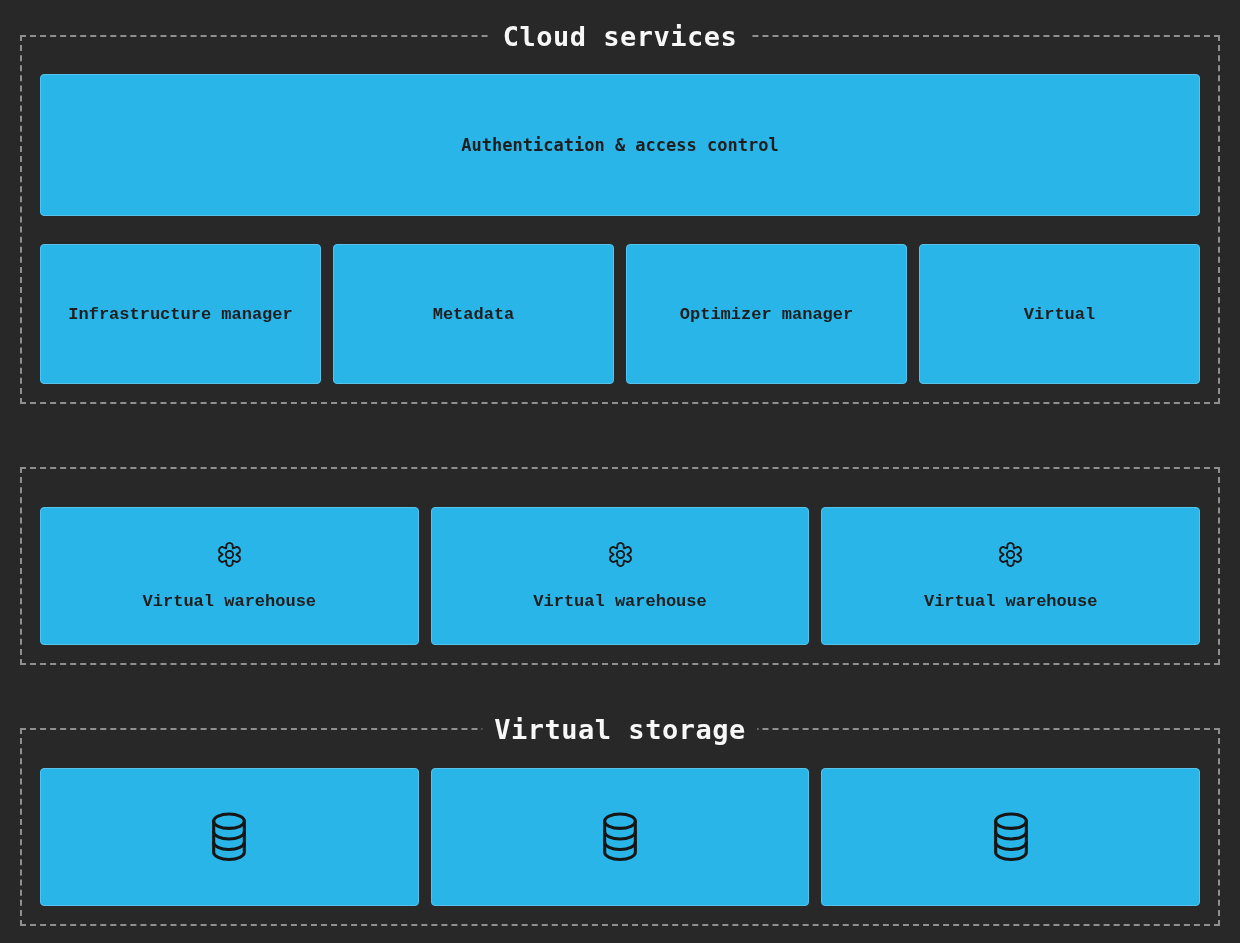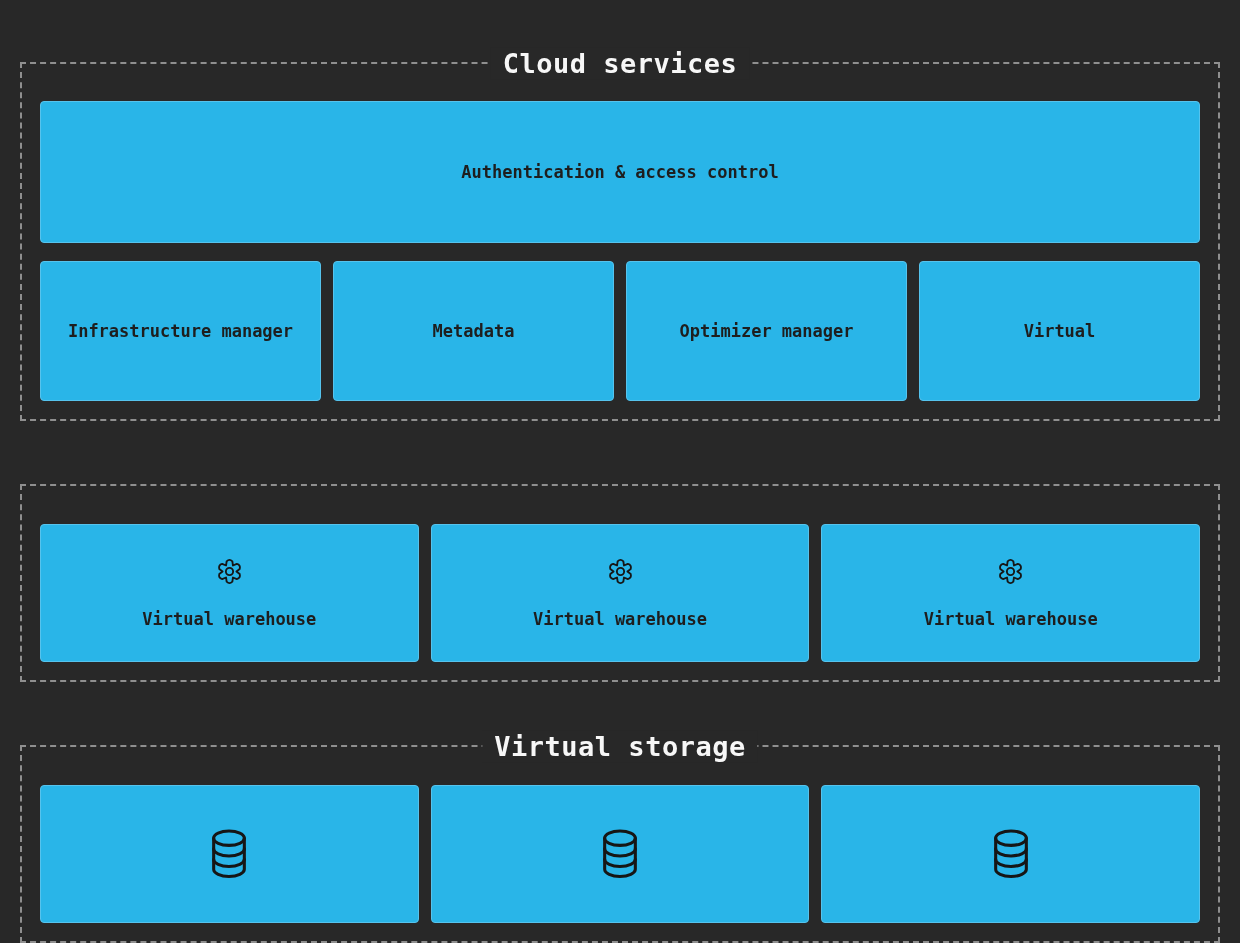--- a/index.html
+++ b/index.html
@@ -17,21 +17,21 @@
     height: 943px;
     overflow: hidden;
   }
   body {
     background: var(--background);
     font-family: "DejaVu Sans Mono", "Liberation Mono", monospace;
   }
   .canvas {
     width: 1240px;
     height: 943px;
-    padding: 62px 20px 0 20px;
+    padding: 35px 20px 0 20px;
   }
   .section {
     position: relative;
     border: 2px dashed var(--dashed-border);
     padding: 37px 18px 18px 18px;
   }
   .section + .section { margin-top: 63px; }
   .section-title {
     position: absolute;
     top: 0;
@@ -53,25 +53,26 @@
     color: var(--box-text);
     font-size: 17px;
     font-weight: 600;
     display: flex;
     align-items: center;
     justify-content: center;
     text-align: center;
   }
   .auth-box {
     height: 142px;
-    margin-bottom: 18px;
+    margin-bottom: 28px;
   }
   .row {
     display: flex;
     gap: 12px;
+    font-family: Liberation Mono, monospace;
   }
   .row .node { flex: 1; }
   .service-box { height: 140px; }
   .qp-section, .db-section { padding-top: 38px; }
   .warehouse-box, .database-box {
     height: 138px;
     flex-direction: column;
   }
   .warehouse-box .label { margin-top: 24px; }
   .icon { display: block; }

